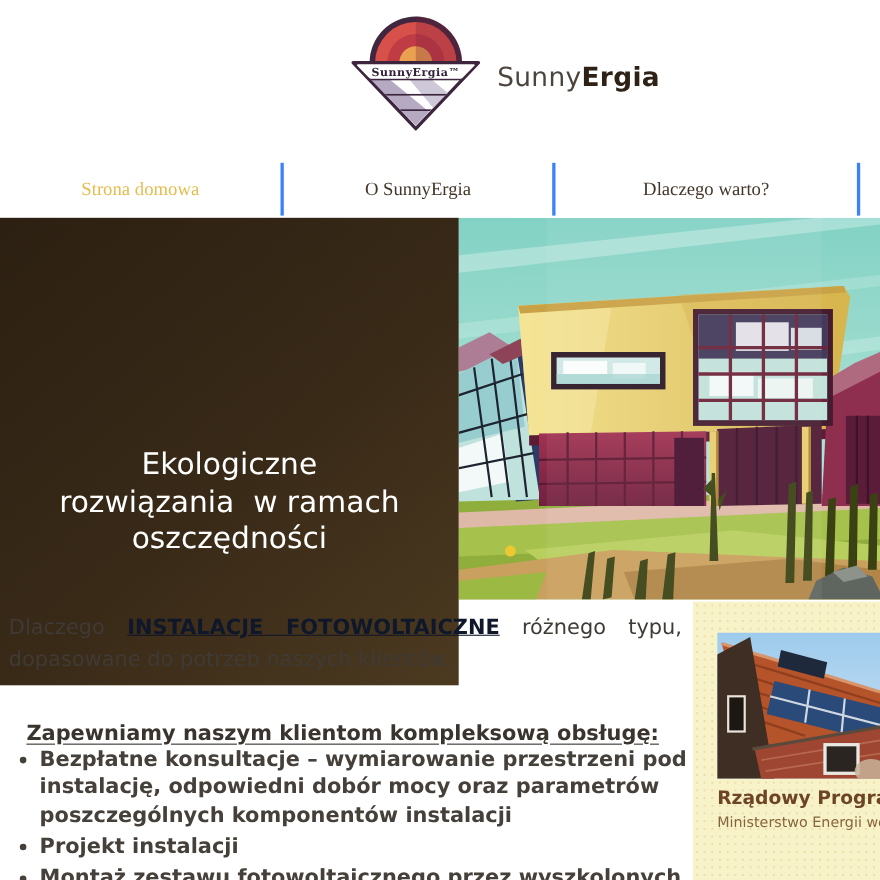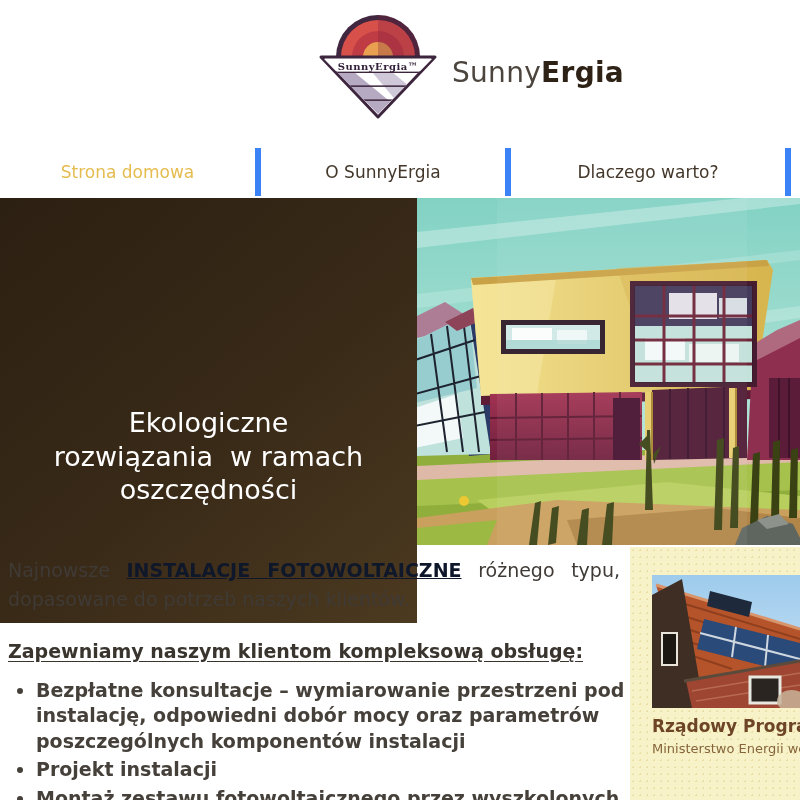--- a/index.html
+++ b/index.html
@@ -3,40 +3,40 @@
 <meta charset="utf-8">
 <style>
   html,body{margin:0;padding:0;}
   body{
     width:800px;height:800px;overflow:hidden;position:relative;
     background:#ffffff;
     font-family:"DejaVu Sans", "Liberation Sans", sans-serif;
   }
   
   .logo-emblem{position:absolute;left:318px;top:10px;}
-  .wordmark{position:absolute;left:452px;top:56px;font-size:28px;letter-spacing:.3px;white-space:nowrap;text-align:center;}
+  .wordmark{position:absolute;left:452px;top:56px;font-size:24px;letter-spacing:.3px;white-space:nowrap;text-align:center;}
   .wordmark .light{color:#4c453e;font-weight:400;}
   .wordmark .bold{color:#2e2116;font-weight:700;}
   
   .nav{position:absolute;left:0;top:148px;width:800px;height:48px;display:flex;align-items:stretch;font-size:17px;color:#43372a;}
-  .nav-item{display:flex;align-items:center;justify-content:center;border-right:6px solid #3b82f6;cursor:pointer;}
+  .nav-item{display:flex;align-items:center;justify-content:center;border-right:3px solid #3b82f6;cursor:pointer;font-family:Liberation Serif, serif;}
   .nav-item.w1{width:255px;} .nav-item.w2{width:244px;} .nav-item.w3{width:274px;}
   .nav-item.active{color:#e5bc4f;}
   
   .hero{position:absolute;left:0;top:198px;width:800px;height:347px;}
   .hero-panel{position:absolute;left:0;top:0;width:417px;height:425px;
     background:linear-gradient(140deg,#2c2012 0%,#392a18 55%,#4c3a20 100%);
     display:flex;align-items:center;justify-content:center;}
   .hero-title{color:#ffffff;font-size:27px;line-height:1.24;text-align:center;font-weight:400;transform:translateY(46px);}
   .hero-line{white-space:pre-wrap;}
   .hero-art{position:absolute;left:417px;top:0;display:block;}
   
   .intro{position:absolute;left:8px;top:556px;width:612px;font-size:19px;line-height:1.5;color:#3f3a35;text-align:justify;margin:0;}
   .intro strong{color:#0f172a;text-decoration:underline;}
-  .services-heading{position:absolute;left:8px;top:640px;margin:0;font-size:19px;font-weight:bold;color:#3a342e;text-decoration:underline;text-underline-offset:3px;}
+  .services-heading{position:absolute;left:8px;top:640px;margin:16px;font-size:19px;font-weight:bold;color:#3a342e;text-decoration:underline;text-underline-offset:3px;}
   .services{position:absolute;left:8px;top:678px;width:600px;margin:0;padding-left:28px;font-size:19px;line-height:1.34;color:#46403a;}
   .services li{margin:0 0 3px 0;font-weight:bold;}
   
   .sidebar{position:absolute;left:630px;top:547px;width:170px;height:253px;box-sizing:border-box;
     padding:18px 0 0 22px;overflow:hidden;
     background-color:#f8f2c8;
     background-image:radial-gradient(#e9dea6 1px, rgba(0,0,0,0) 1px);
     background-size:7px 7px;}
   .sidebar-title{font-size:23px;color:#453723;white-space:nowrap;}
   .sidebar-photo{display:block;margin-top:10px;cursor:pointer;}
@@ -184,21 +184,21 @@
 
   <div class="hero-panel">
     <div class="hero-title">
       <div class="hero-line">Ekologiczne</div>
       <div class="hero-line">rozwiązania  w ramach</div>
       <div class="hero-line">oszczędności</div>
     </div>
   </div>
 </div>
 
-<p class="intro"><span>Najnowsze</span> <strong>INSTALACJE FOTOWOLTAICZNE</strong> <span>różnego typu, dopasowane do potrzeb naszych klientów.</span></p>
+<p class="intro"><span>Dlaczego</span> <strong>INSTALACJE FOTOWOLTAICZNE</strong> <span>różnego typu, dopasowane do potrzeb naszych klientów.</span></p>
 
 <p class="services-heading">Zapewniamy naszym klientom kompleksową obsługę: </p>
 
 <ul class="services">
   <li>Bezpłatne konsultacje – wymiarowanie przestrzeni pod instalację, odpowiedni dobór mocy oraz parametrów poszczególnych komponentów instalacji</li>
   <li>Projekt instalacji</li>
   <li>Montaż zestawu fotowoltaicznego przez wyszkolonych pracowników</li>
 </ul>
 
 <aside class="sidebar">

